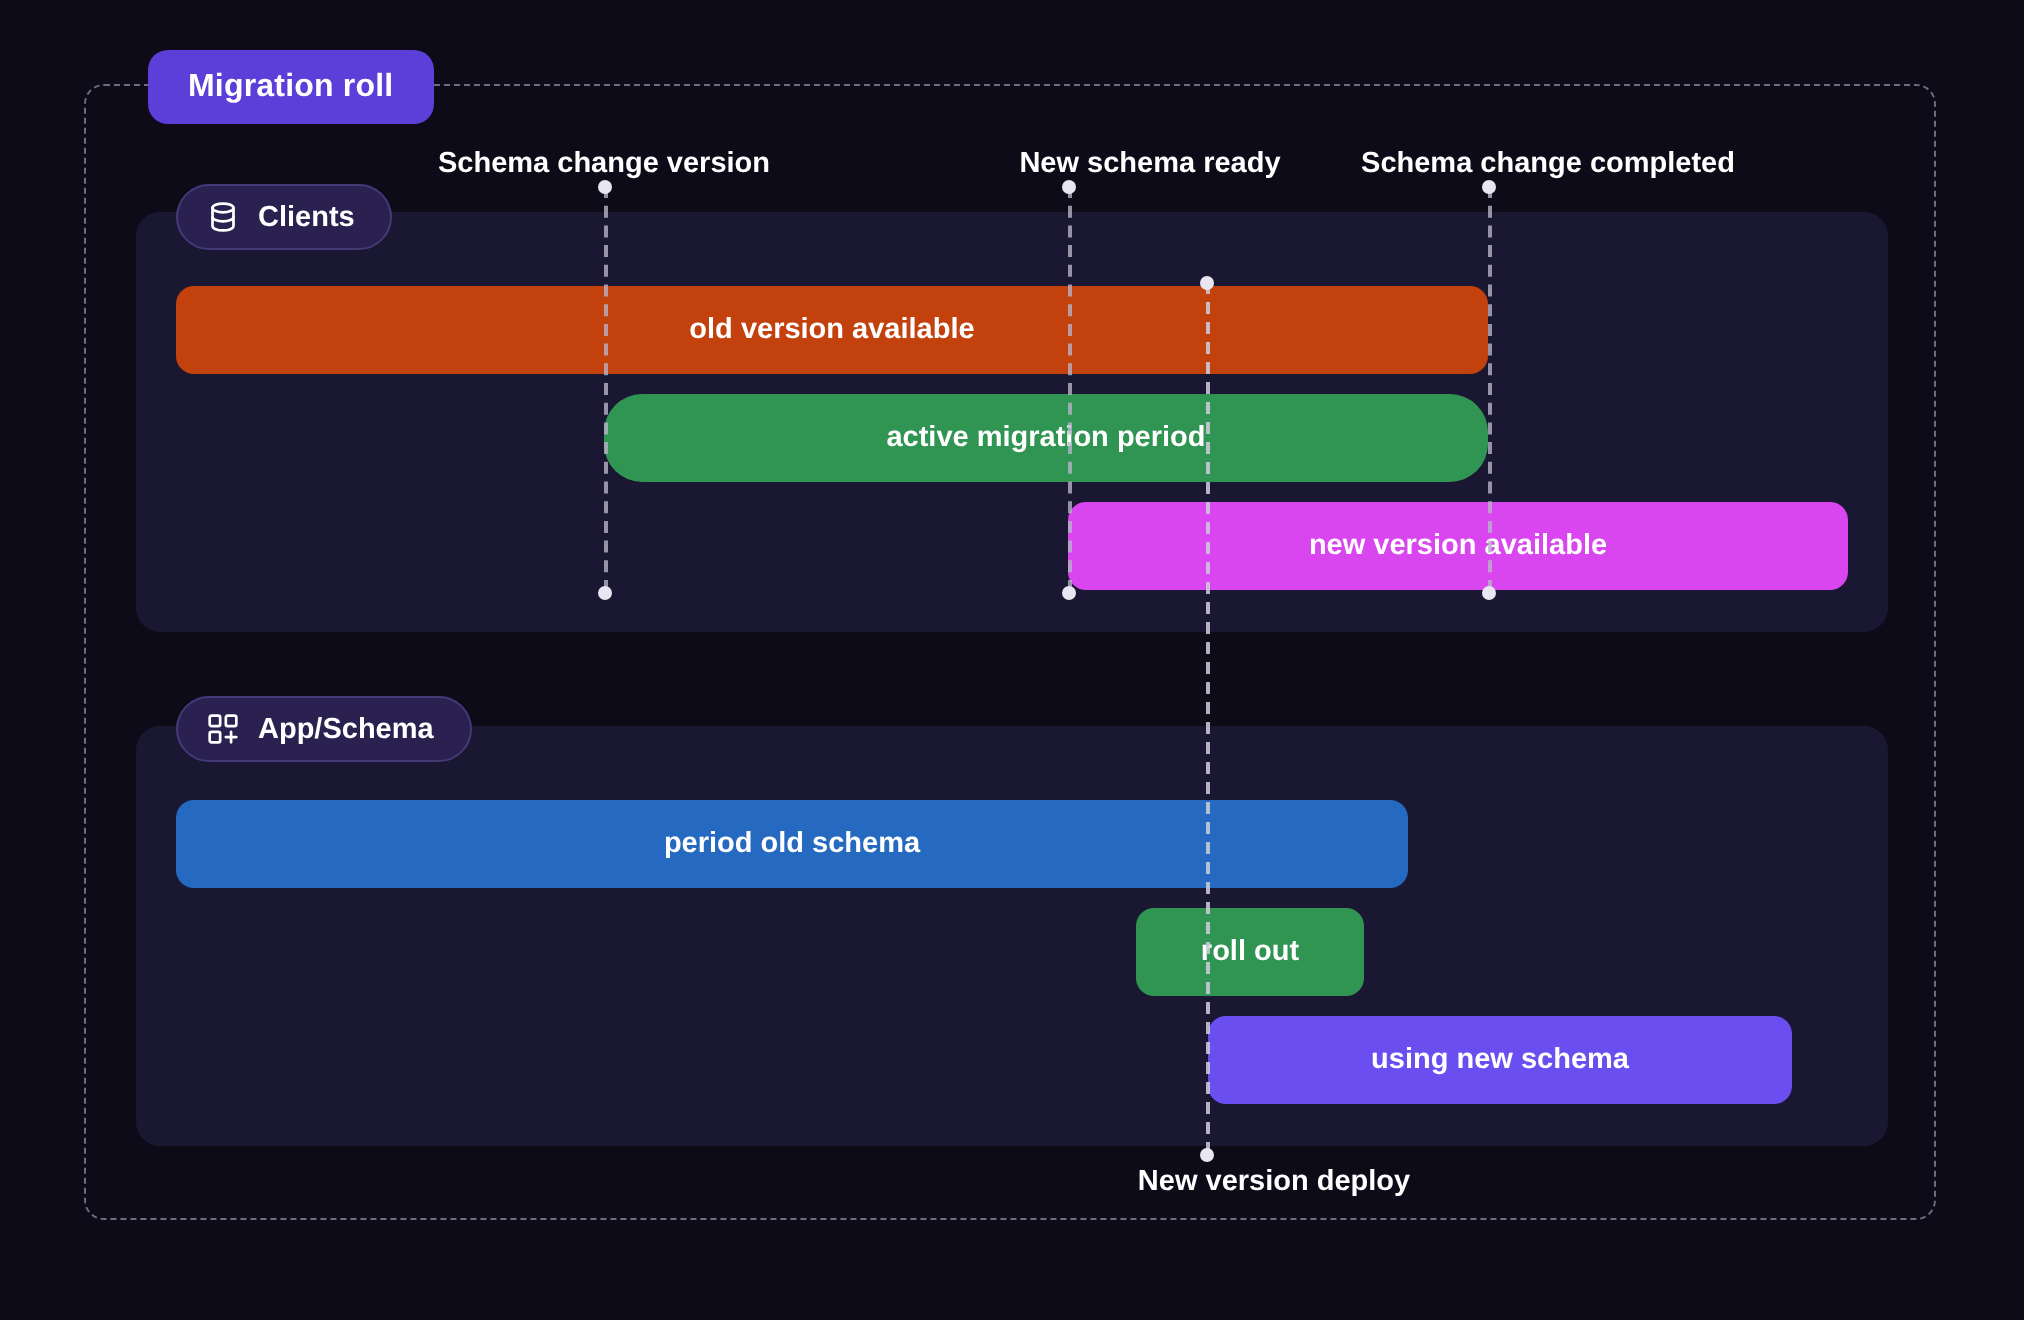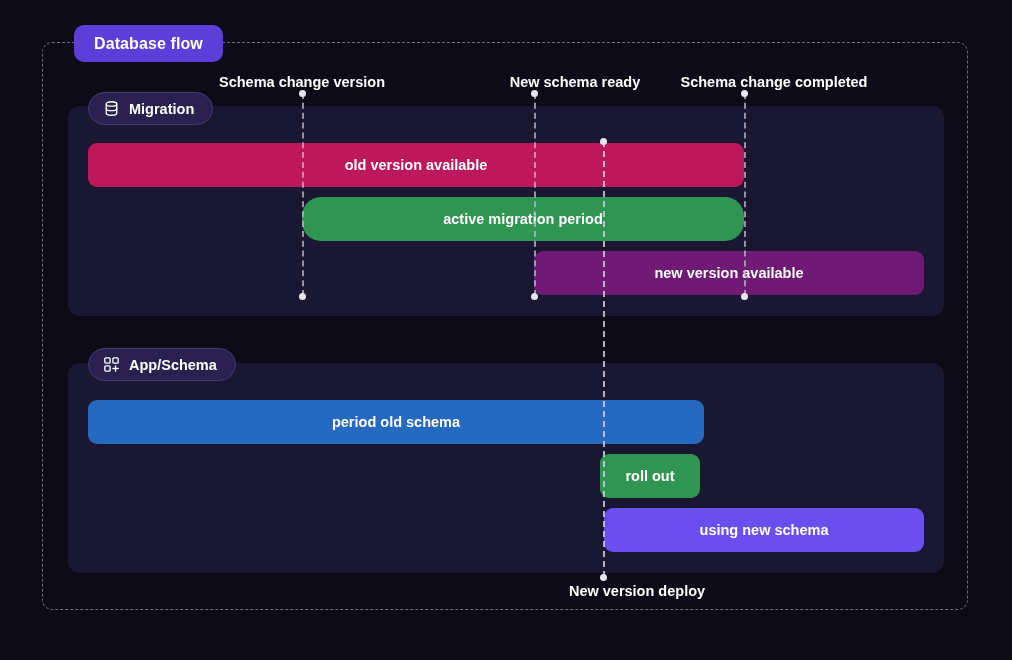--- a/index.html
+++ b/index.html
@@ -124,54 +124,54 @@
     display: flex;
     align-items: center;
     justify-content: center;
     border-radius: 9px;
     color: #ffffff;
     font-size: 14.5px;
     font-weight: 700;
     z-index: 2;
     box-sizing: border-box;
   }
-  .bar.old-version   { background: #be185d; }
+  .bar.old-version   { background: #c2410c; }
   .bar.active-mig    { background: #309553; }
-  .bar.new-version   { background: #701a75; }
+  .bar.new-version   { background: #d946ef; }
   .bar.old-schema    { background: #2669c0; }
   .bar.roll-out      { background: #309553; }
   .bar.new-schema    { background: #6b4ef0; }
 </style>
 </head>
 <body>
 
 <div id="stage">
 
   <div class="outer-frame"></div>
 
   <div class="flow-badge">
-    <span>Database flow</span>
+    <span>Migration roll</span>
   </div>
 
   <div class="milestone-label" style="left:302px; top:74px;">Schema change version</div>
   <div class="milestone-label" style="left:535px; top:74px;margin-left:40px;">New schema ready</div>
   <div class="milestone-label" style="left:748px; top:74px;margin-left:26px;">Schema change completed</div>
   <div class="milestone-label" style="left:637px; top:583px;">New version deploy</div>
 
   <div class="panel" id="panel-db"></div>
 
   <div class="lane-pill" id="pill-db">
     <span>
       <svg width="17" height="17" viewBox="0 0 24 24" fill="none" stroke="#ffffff" stroke-width="1.9" stroke-linecap="round" stroke-linejoin="round">
         <ellipse cx="12" cy="5.6" rx="7.4" ry="3.1"></ellipse>
         <path d="M4.6 5.6v12.8c0 1.7 3.3 3.1 7.4 3.1s7.4-1.4 7.4-3.1V5.6"></path>
         <path d="M4.6 12c0 1.7 3.3 3.1 7.4 3.1s7.4-1.4 7.4-3.1"></path>
       </svg>
     </span>
-    <span>Migration</span>
+    <span>Clients</span>
   </div>
 
   <div class="bar old-version" style="left:88px; top:143px; width:656px; height:44px;">
     <span>old version available</span>
   </div>
   <div class="bar active-mig" style="left:302px; top:197px; width:442px; height:44px;border-radius:19px;">
     <span>active migration period</span>
   </div>
   <div class="bar new-version" style="left:534px; top:251px; width:390px; height:44px;">
     <span>new version available</span>
@@ -187,24 +187,24 @@
         <rect x="2.6" y="14" width="7.4" height="7.4" rx="1.3"></rect>
         <path d="M17.7 14v7.4M14 17.7h7.4"></path>
       </svg>
     </span>
     <span>App/Schema</span>
   </div>
 
   <div class="bar old-schema" style="left:88px; top:400px; width:616px; height:44px;">
     <span>period old schema</span>
   </div>
-  <div class="bar roll-out" style="left:600px; top:454px; width:100px; height:44px;">
+  <div class="bar roll-out" style="left:568px; top:454px; width:114px; height:44px;">
     <span>roll out</span>
   </div>
-  <div class="bar new-schema" style="left:604px; top:508px; width:320px; height:44px;">
+  <div class="bar new-schema" style="left:604px; top:508px; width:292px; height:44px;">
     <span>using new schema</span>
   </div>
 
   <div class="milestone" id="ms-start" style="left:302px; top:93px; height:203px;">
     <div class="vline"></div>
     <div class="dot top"></div>
     <div class="dot bot"></div>
   </div>
 
   <div class="milestone" id="ms-ready" style="left:534px; top:93px; height:203px;">

